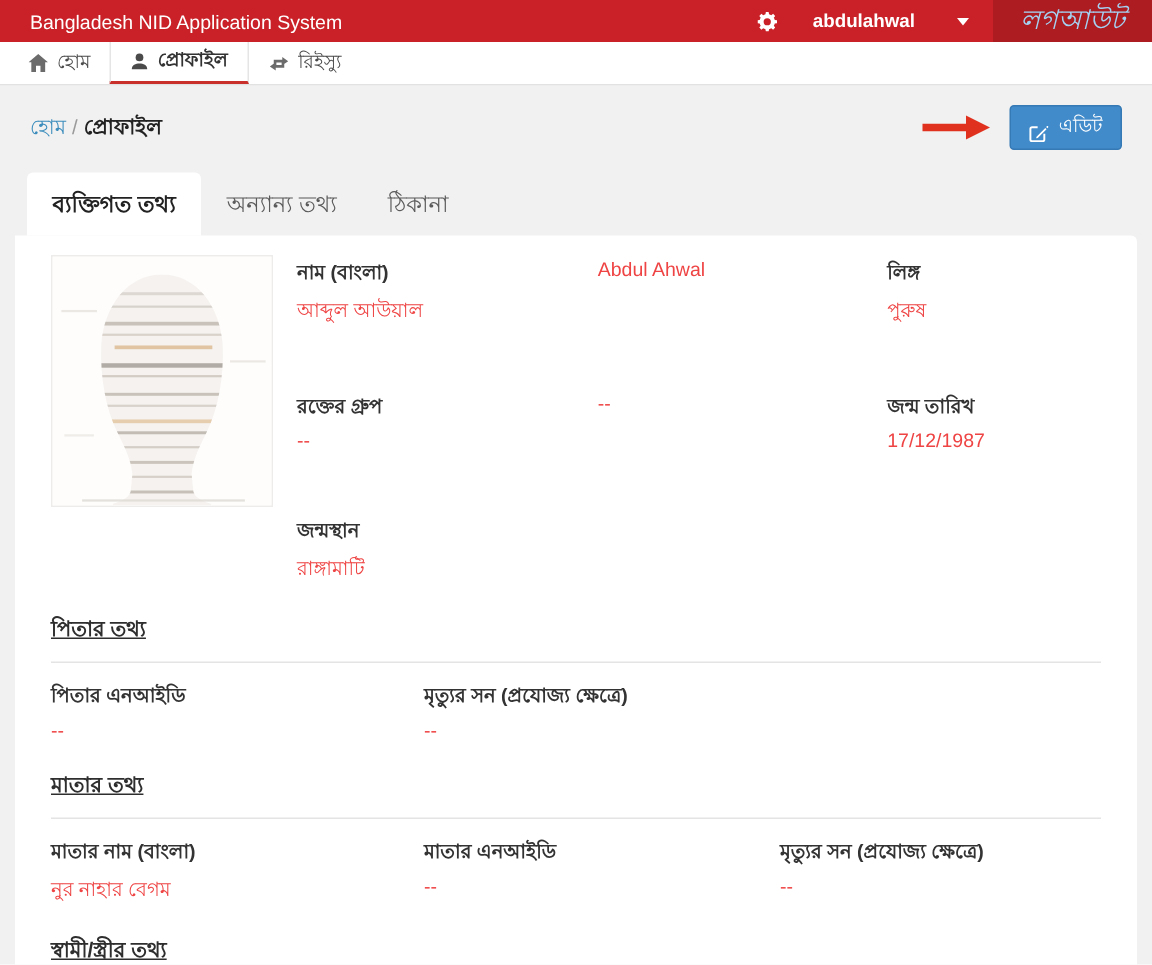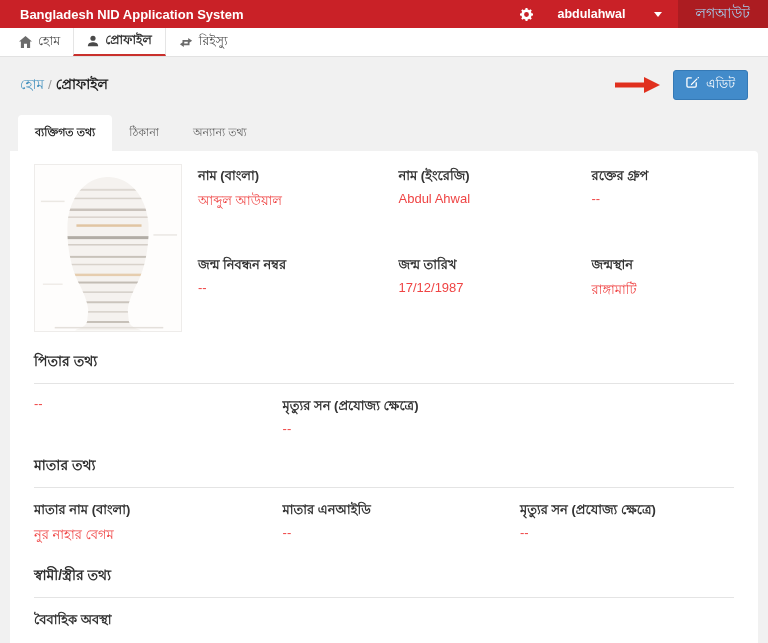--- a/index.html
+++ b/index.html
@@ -5,62 +5,62 @@
   * { margin:0; padding:0; box-sizing:border-box; }
   html,body { width:768px; }
   body {
     font-family:"Liberation Sans","DejaVu Sans",sans-serif;
     background:#f1f1f1; color:#333; font-size:13px; height:643px; overflow:hidden;
   }
   
   .app-header {
     height:28px; background:#c92127; display:flex; align-items:center; color:#fff;
   }
-  .app-title { font-weight:bold; font-size:13px; margin-left:20px; }
+  .app-title { font-weight:normal; font-size:13px; margin-left:20px; }
   .header-spacer { flex:1; }
   .user-menu { display:flex; align-items:center; gap:24px; padding:0 16px; height:100%; cursor:pointer; }
   .user-name { font-weight:bold; font-size:12.5px; }
   .caret { width:0; height:0; border-left:4px solid transparent; border-right:4px solid transparent; border-top:5px solid #fff; margin-left:4px; }
   .logout-link {
     height:100%; display:flex; align-items:center; padding:0 18px;
-    background:rgba(0,0,0,0.14); color:#a5d2f3; font-size:14px; text-decoration:none; cursor:pointer;
+    background:rgba(0,0,0,0.14); color:#a5d2f3; font-size:18px; text-decoration:none; cursor:pointer;font-style:italic;
   }
   
   .main-nav { height:29px; background:#fff; border-bottom:1px solid #e2e2e2; display:flex; align-items:stretch; padding-left:6px; }
   .nav-item { display:flex; align-items:center; gap:6px; padding:0 13px; font-size:12.5px; color:#4a4a4a; cursor:pointer; }
   .nav-item.active { border-left:1px solid #e5e5e5; border-right:1px solid #e5e5e5; border-bottom:2px solid #c9302c; font-weight:bold; color:#333; }
   .nav-icon { display:inline-flex; }
   
   .content { padding:13px 10px 0 10px; }
   .topbar { display:flex; align-items:center; justify-content:space-between; padding:0 10px; }
   .breadcrumb { font-size:13.5px; }
   .crumb-home { color:#3c8dbc; cursor:pointer; text-decoration:none; }
   .crumb-sep { color:#9a9a9a; margin:0 4px; }
   .crumb-current { color:#222; font-weight:bold; font-size:14px; }
   .topbar-right { display:flex; align-items:center; }
   .annot-arrow { margin-right:12px; display:inline-flex; }
   .edit-button {
-    display:inline-flex; align-items:flex-start; gap:7px; background:#428bca; border:1px solid #3579b5;
+    display:inline-flex; align-items:flex-end; gap:7px; background:#428bca; border:1px solid #3579b5;
     color:#fff; font-size:12.5px; padding:4px 12px; border-radius:3px; cursor:pointer;
     font-family:inherit;
   }
   
   .card-tabs { display:flex; margin-top:15px; padding-left:8px; }
-  .card-tab { padding:9px 17px 8px 17px; font-size:11px; color:#5a5a5a; cursor:pointer; }
+  .card-tab { padding:9px 17px 8px 17px; font-size:15px; color:#5a5a5a; cursor:pointer; }
   .card-tab.active { background:#fff; border-radius:4px 4px 0 0; font-weight:bold; color:#222; }
   
   .card { background:#fff; border-radius:0 4px 4px 4px; margin:0 0 0 0; padding:13px 24px 16px 24px; }
   .personal-row { display:flex; gap:16px; }
   .photo-wrap { flex:0 0 148px; }
   .photo { border:1px solid #eeecea; display:block; }
   .personal-fields { flex:1; display:grid; grid-template-columns:1.05fr 1fr 0.95fr; column-gap:12px; row-gap:15px; align-content:start; padding-top:2px;gap:43px; }
   .field-label { font-weight:bold; color:#333; font-size:13px; margin-bottom:4px; }
   .field-value { color:#ef4444; font-size:13px; }
   .section { margin-top:18px; }
-  .section-title { font-weight:bold; font-size:14px; color:#2e2e2e; padding-bottom:9px; border-bottom:1px solid #e4e4e4; }
+  .section-title { font-weight:bold; font-size:14px; color:#2e2e2e; padding-bottom:9px; border-bottom:1px solid #e4e4e4;text-decoration:underline; }
   .section-fields { display:grid; grid-template-columns:1.05fr 1fr 0.95fr; column-gap:12px; margin-top:12px; }
   .marital-block { margin-top:12px; margin-bottom:14px; }
 </style>
 </head>
 <body>
 
 <div class="app-header">
   <div class="app-title">Bangladesh NID Application System</div>
   <div class="header-spacer"></div>
   <div class="user-menu">
@@ -123,22 +123,22 @@
               <path fill="#fff" d="M5.4 9.8 L5.1 11 L6.3 10.7 L12.6 4.4 L11.7 3.5 Z M12.3 2.9 L13.2 3.8 L13.9 3.1 a0.65 0.65 0 0 0 -0.9 -0.9 Z"></path>
             </svg>
         </span>
         <span>এডিট</span>
       </button>
     </div>
   </div>
 
   <div class="card-tabs">
     <div class="card-tab active">ব্যক্তিগত তথ্য</div>
+    <div class="card-tab">অন্যান্য তথ্য</div>
     <div class="card-tab">ঠিকানা</div>
-    <div class="card-tab">অন্যান্য তথ্য</div>
   </div>
 
   <div class="card">
 
     <div class="personal-row">
       <div class="photo-wrap">
         <svg class="photo" width="148" height="168" viewBox="0 0 148 168">
           <rect width="148" height="168" fill="#fefdfc"></rect>
           <defs>
             <clipPath id="headclip">
@@ -169,46 +169,49 @@
           <rect x="8" y="120" width="20" height="1.5" fill="#e6e1db" opacity="0.6"></rect>
           <rect x="20" y="164" width="110" height="1.5" fill="#ddd8d2" opacity="0.8"></rect>
         </svg>
       </div>
       <div class="personal-fields">
         <div>
           <div class="field-label">নাম (বাংলা)</div>
           <div class="field-value">আব্দুল আউয়াল</div>
         </div>
         <div>
-          <div class="field-label">নাম (ইংরেজি)</div>
           <div class="field-value">Abdul Ahwal</div>
         </div>
         <div>
+          <div class="field-label">লিঙ্গ</div>
+          <div class="field-value">পুরুষ</div>
+        </div>
+        <div>
           <div class="field-label">রক্তের গ্রুপ</div>
           <div class="field-value">--</div>
         </div>
         <div>
-          <div class="field-label">জন্ম নিবন্ধন নম্বর</div>
           <div class="field-value">--</div>
         </div>
         <div>
           <div class="field-label">জন্ম তারিখ</div>
           <div class="field-value">17/12/1987</div>
         </div>
         <div>
           <div class="field-label">জন্মস্থান</div>
           <div class="field-value">রাঙ্গামাটি</div>
         </div>
       </div>
     </div>
 
     <div class="section">
       <div class="section-title">পিতার তথ্য</div>
       <div class="section-fields">
         <div>
+          <div class="field-label">পিতার এনআইডি</div>
           <div class="field-value">--</div>
         </div>
         <div>
           <div class="field-label">মৃত্যুর সন (প্রযোজ্য ক্ষেত্রে)</div>
           <div class="field-value">--</div>
         </div>
       </div>
     </div>
 
     <div class="section">

